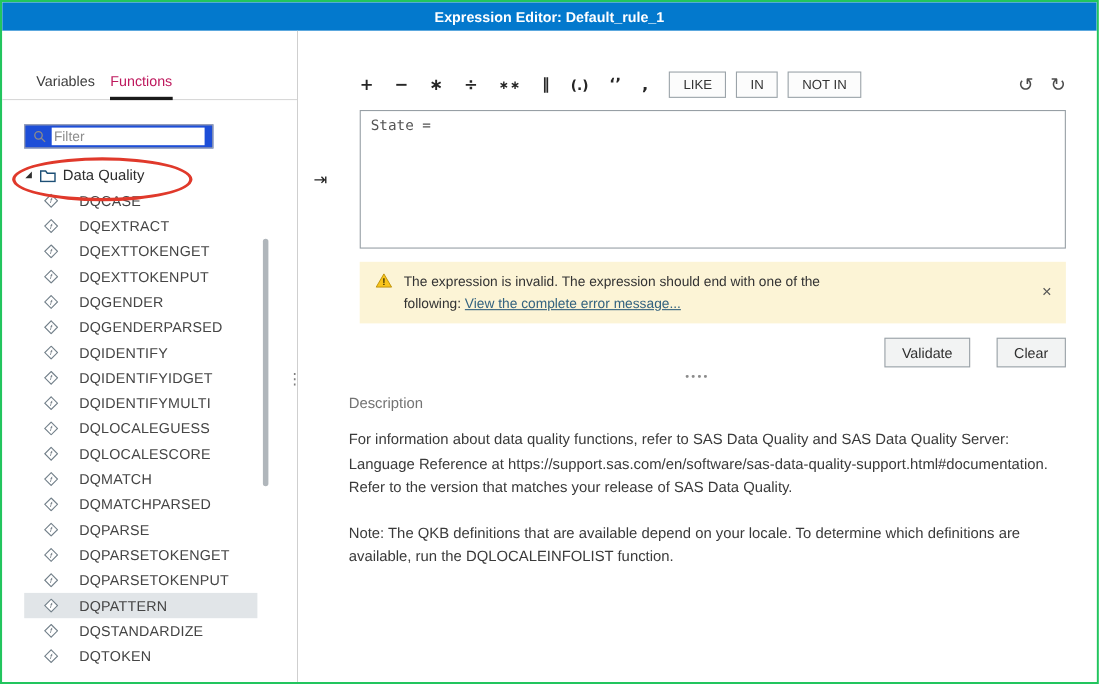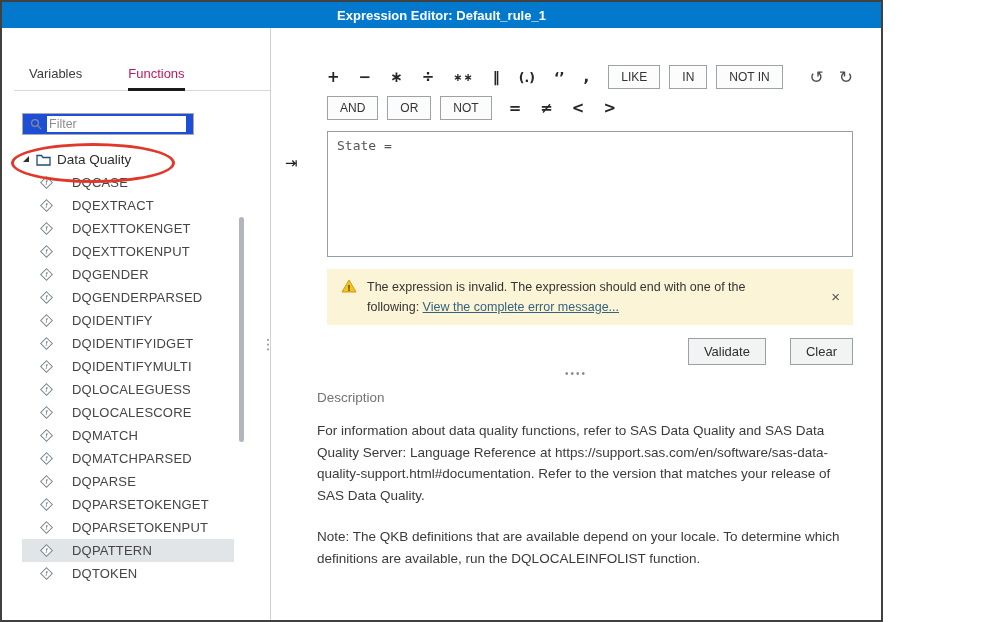--- a/index.html
+++ b/index.html
@@ -1,24 +1,24 @@
 <!DOCTYPE html>
 <html><head>
 <meta charset="utf-8">
 <style>
   html,body { margin:0; padding:0; background:#ffffff; font-family:"Liberation Sans", sans-serif; }
-  .window { width:883px; height:622px; border:2px solid #404040; box-sizing:border-box;
+  .window { width:999px; height:622px; border:2px solid #22c55e; box-sizing:border-box;
             position:relative; background:#fff; overflow:hidden; }
   .titlebar { height:26px; background:#0379cd; color:#fff; font-weight:bold; font-size:13px;
               display:flex; align-items:center; justify-content:center; }
   .content { display:flex; height:calc(100% - 26px); }
 
   
   .left-panel { width:268px; min-width:268px; border-right:1px solid #cfcfcf; position:relative; background:#fff; }
-  .tabbar { margin-top:38px; border-bottom:1px solid #d8d8d8; padding-left:15px; display:flex; gap:46px;margin-left:12px; }
+  .tabbar { margin-top:38px; border-bottom:1px solid #d8d8d8; padding-left:31px; display:flex; gap:14px; }
   .tab { font-size:13px; color:#3c3c3c; padding-bottom:9px; cursor:pointer; }
   .tab.active { border-bottom:3px solid #1a1a1a; padding-bottom:6px; margin-bottom:-1px; color:#be185d; }
   .filter { margin:22px 0 0 20px; width:172px; height:22px; border:1px solid #a9a9a9; display:flex;
             align-items:center; padding:0 7px; gap:5px; box-sizing:border-box; background:#1d4ed8; }
   .filter input { border:0; outline:none; flex:1; font-size:12.5px; color:#444; font-family:inherit; min-width:0; }
   .filter input::placeholder { color:#8d8d8d; }
   .tree { margin-top:12px; font-size:13px; color:#454545; }
   .tree-folder { display:flex; align-items:center; gap:6px; padding-left:20px; height:24px;
                  font-size:13.5px; color:#2c2c2c; cursor:pointer; }
   .tree-item { display:flex; align-items:center; gap:19px; height:23px; margin:0 36px 0 20px;
@@ -264,20 +264,29 @@
               </span>
               <span class="tree-label">DQPATTERN</span>
             </div>
             <div class="tree-item">
               <span class="fn-icon">
                 <svg viewBox="0 0 14 14" width="13" height="13">
                   <path d="M7 0.8 L13.2 7 L7 13.2 L0.8 7 Z" fill="#fff" stroke="#73808a" stroke-width="1.1"></path>
                   <text x="7" y="9.6" font-size="7" font-style="italic" text-anchor="middle" fill="#5e6a73">f</text>
                 </svg>
               </span>
+              <span class="tree-label">DQSTANDARDIZE</span>
+            </div>
+            <div class="tree-item">
+              <span class="fn-icon">
+                <svg viewBox="0 0 14 14" width="13" height="13">
+                  <path d="M7 0.8 L13.2 7 L7 13.2 L0.8 7 Z" fill="#fff" stroke="#73808a" stroke-width="1.1"></path>
+                  <text x="7" y="9.6" font-size="7" font-style="italic" text-anchor="middle" fill="#5e6a73">f</text>
+                </svg>
+              </span>
               <span class="tree-label">DQTOKEN</span>
             </div>
           </div>
       </div>
 
       <div class="red-ellipse"></div>
       <div class="tree-scrollbar"></div>
       <div class="v-handle">⋮</div>
     </div>
 
@@ -299,33 +308,20 @@
             <button class="op-btn">LIKE</button>
             <button class="op-btn">IN</button>
             <button class="op-btn">NOT IN</button>
           </span>
         <span class="history">
           <span>↺</span>
           <span>↻</span>
         </span>
       </div>
 
-      <div class="op-row second">
-        <span class="btns" id="row2-btns">
-            <button class="op-btn">AND</button>
-            <button class="op-btn">OR</button>
-            <button class="op-btn">NOT</button>
-          </span>
-        <span class="ops" id="row2-ops">
-            <span>=</span>
-            <span>≠</span>
-            <span>&lt;</span>
-            <span>&gt;</span>
-          </span>
-      </div>
 
       <span class="collapse">⇥</span>
 
       <div class="expr">State =</div>
 
       <div class="warning">
         <span class="warn-icon">
           <svg width="16" height="14" viewBox="0 0 16 14">
               <path d="M8 1 L15 13 H1 Z" fill="#f8c41c" stroke="#b98c00" stroke-width="0.8"></path>
               <text x="8" y="11.5" font-size="9" font-weight="bold" text-anchor="middle" fill="#3a2f00">!</text>

